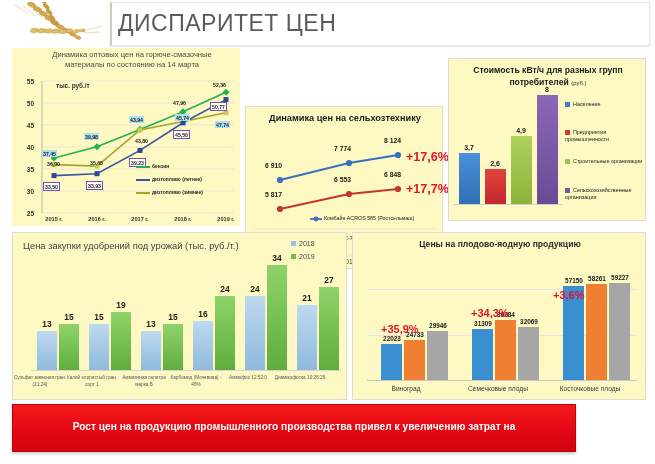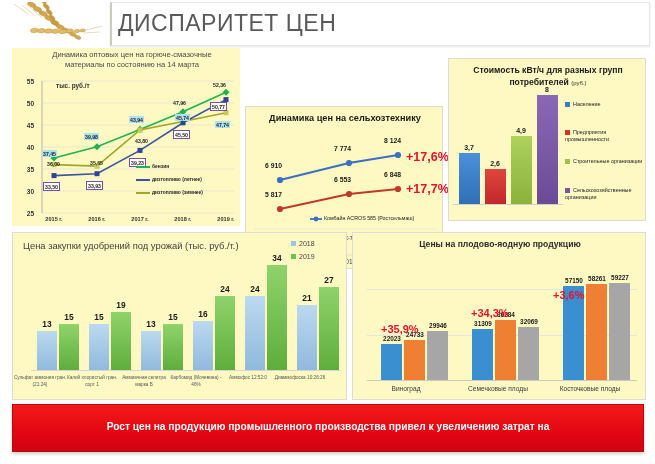--- a/index.html
+++ b/index.html
@@ -89,21 +89,21 @@
   .fruit-leg span { margin: 0 7px; }
   .fruit-leg i { display: inline-block; width: 6px; height: 6px; margin-right: 3px; vertical-align: -0.5px; }
   .fruit-plot { position: absolute; left: 14px; top: 44px; width: 270px; height: 104px; }
   .rbar { position: absolute; bottom: 0; width: 21px; }
   .rbar-val { position: absolute; font-size: 6.4px; font-weight: bold; color: #1a1a1a; text-align: center; width: 28px; }
   .fruit-pct { position: absolute; font-size: 11px; font-weight: bold; color: #e8112d; white-space: nowrap; }
   .fruit-xlab { position: absolute; font-size: 6.6px; color: #3a3a3a; text-align: center; width: 90px; }
 
   
   .banner {
-    position: absolute; left: 12px; top: 404px; width: 632px; height: 48px;
+    position: absolute; left: 12px; top: 404px; width: 564px; height: 48px;
     background: linear-gradient(180deg,#f41a1a 0%, #e30613 60%, #cf0410 100%);
     border: 1px solid #bb0310;
     box-shadow: 0 2px 3px rgba(0,0,0,0.20);
     color: #ffffff;
     display: flex; flex-direction: column; align-items: center; justify-content: center;
   }
   .banner-l1 { font-size: 10.2px; font-weight: bold; margin-bottom: 4px; text-align: center; }
   .banner-l2 { font-size: 10.2px; font-weight: bold; text-align: center; white-space: nowrap; }
   .banner-big { font-size: 15px; font-weight: bold; }
   .banner-big2 { font-size: 16px; font-weight: bold; }

